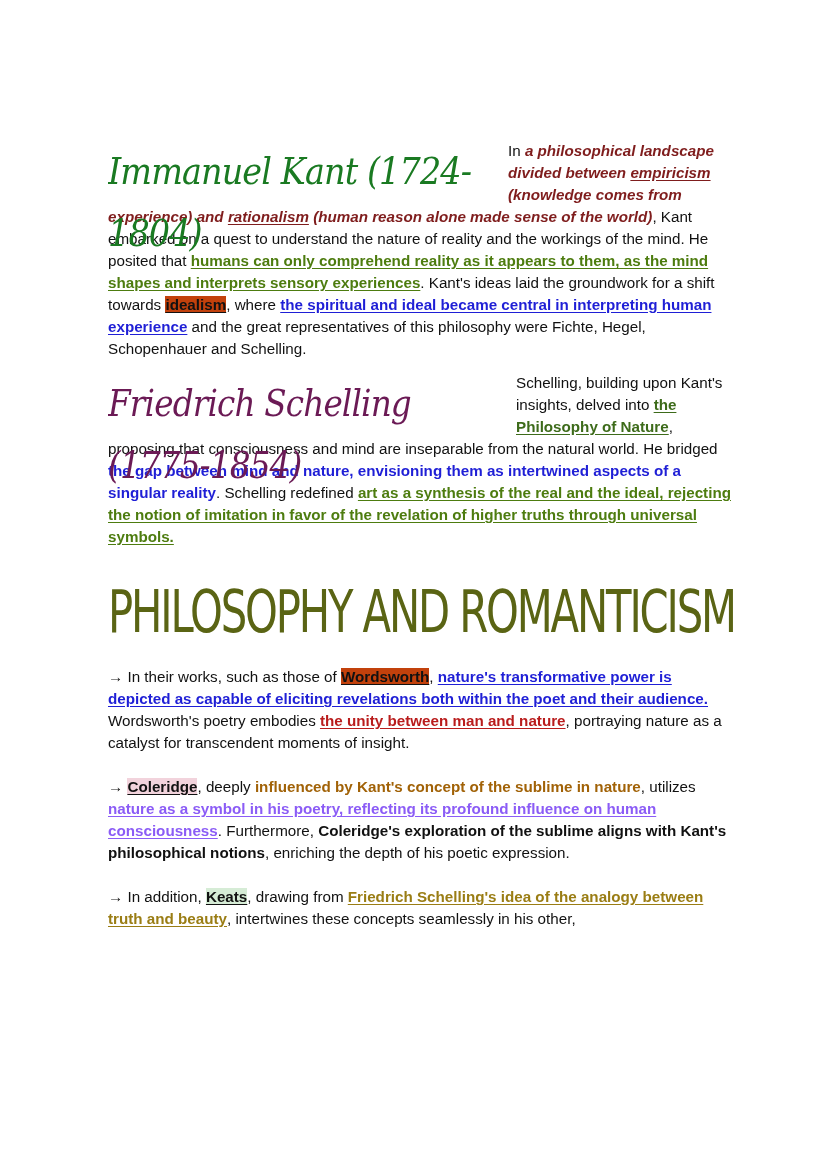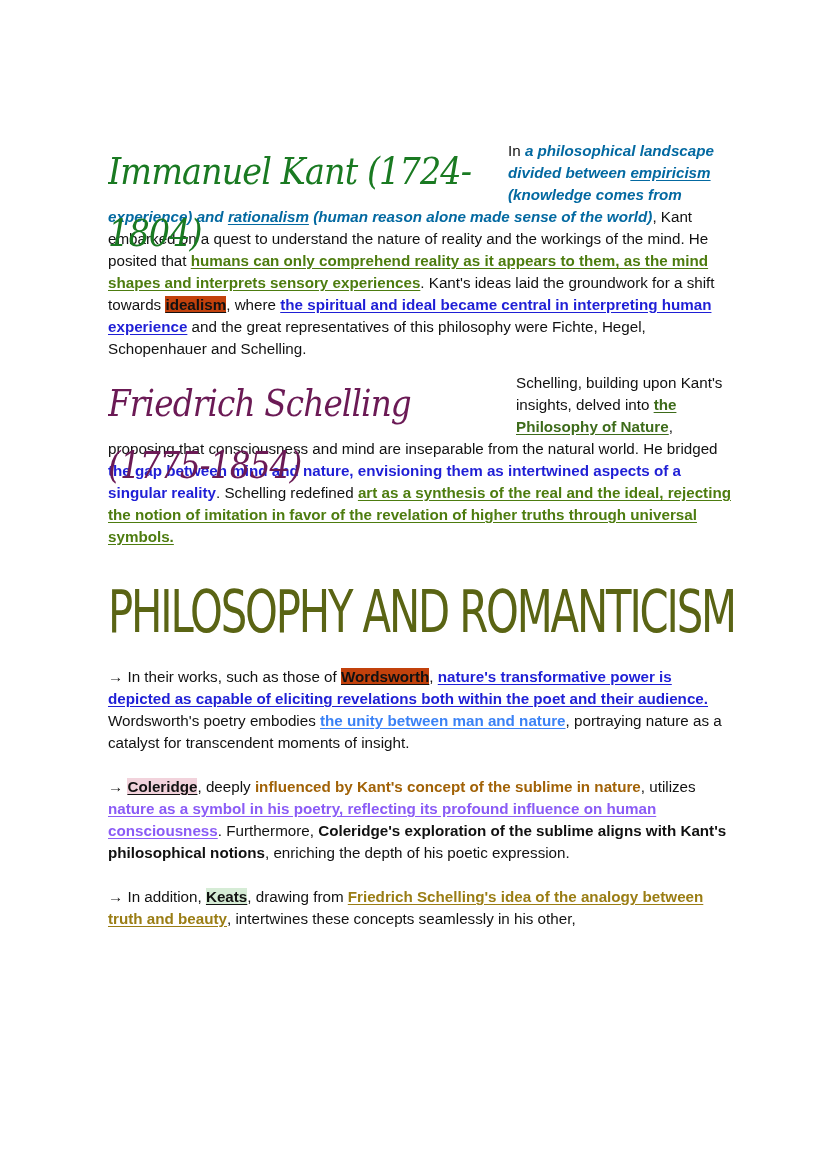--- a/index.html
+++ b/index.html
@@ -29,25 +29,25 @@
       transform: scaleX(0.72); transform-origin: left center; white-space: nowrap;
       font-weight: normal;
     }
     p { margin: 0; }
     .gap-sm { height: 12px; }
     .gap-md { height: 22px; }
     .gap-lg { height: 32px; }
     .b { font-weight: bold; }
     .i { font-style: italic; }
     .u { text-decoration: underline; text-underline-offset: 2px; }
-    .olive { color: #0369a1; }
+    .olive { color: #7f1d1d; }
     .red { color: #4d7c0f; }
     .blue { color: #1f1fd6; }
     .green { color: #3d6b1a; }
-    .orange { color: #3b82f6; }
+    .orange { color: #b91c1c; }
     .plum { color: #a16207; }
     .indigo { color: #8b5cf6; }
     .gold { color: #9a7d14; }
     .hl-cyan { background: #c2410c; }
     .hl-pink { background: #f2d3dc; text-align: center; }
     .hl-mint { background: #d6ecd6; margin-top: 41px; }
   </style>
 </head>
 <body>
 

